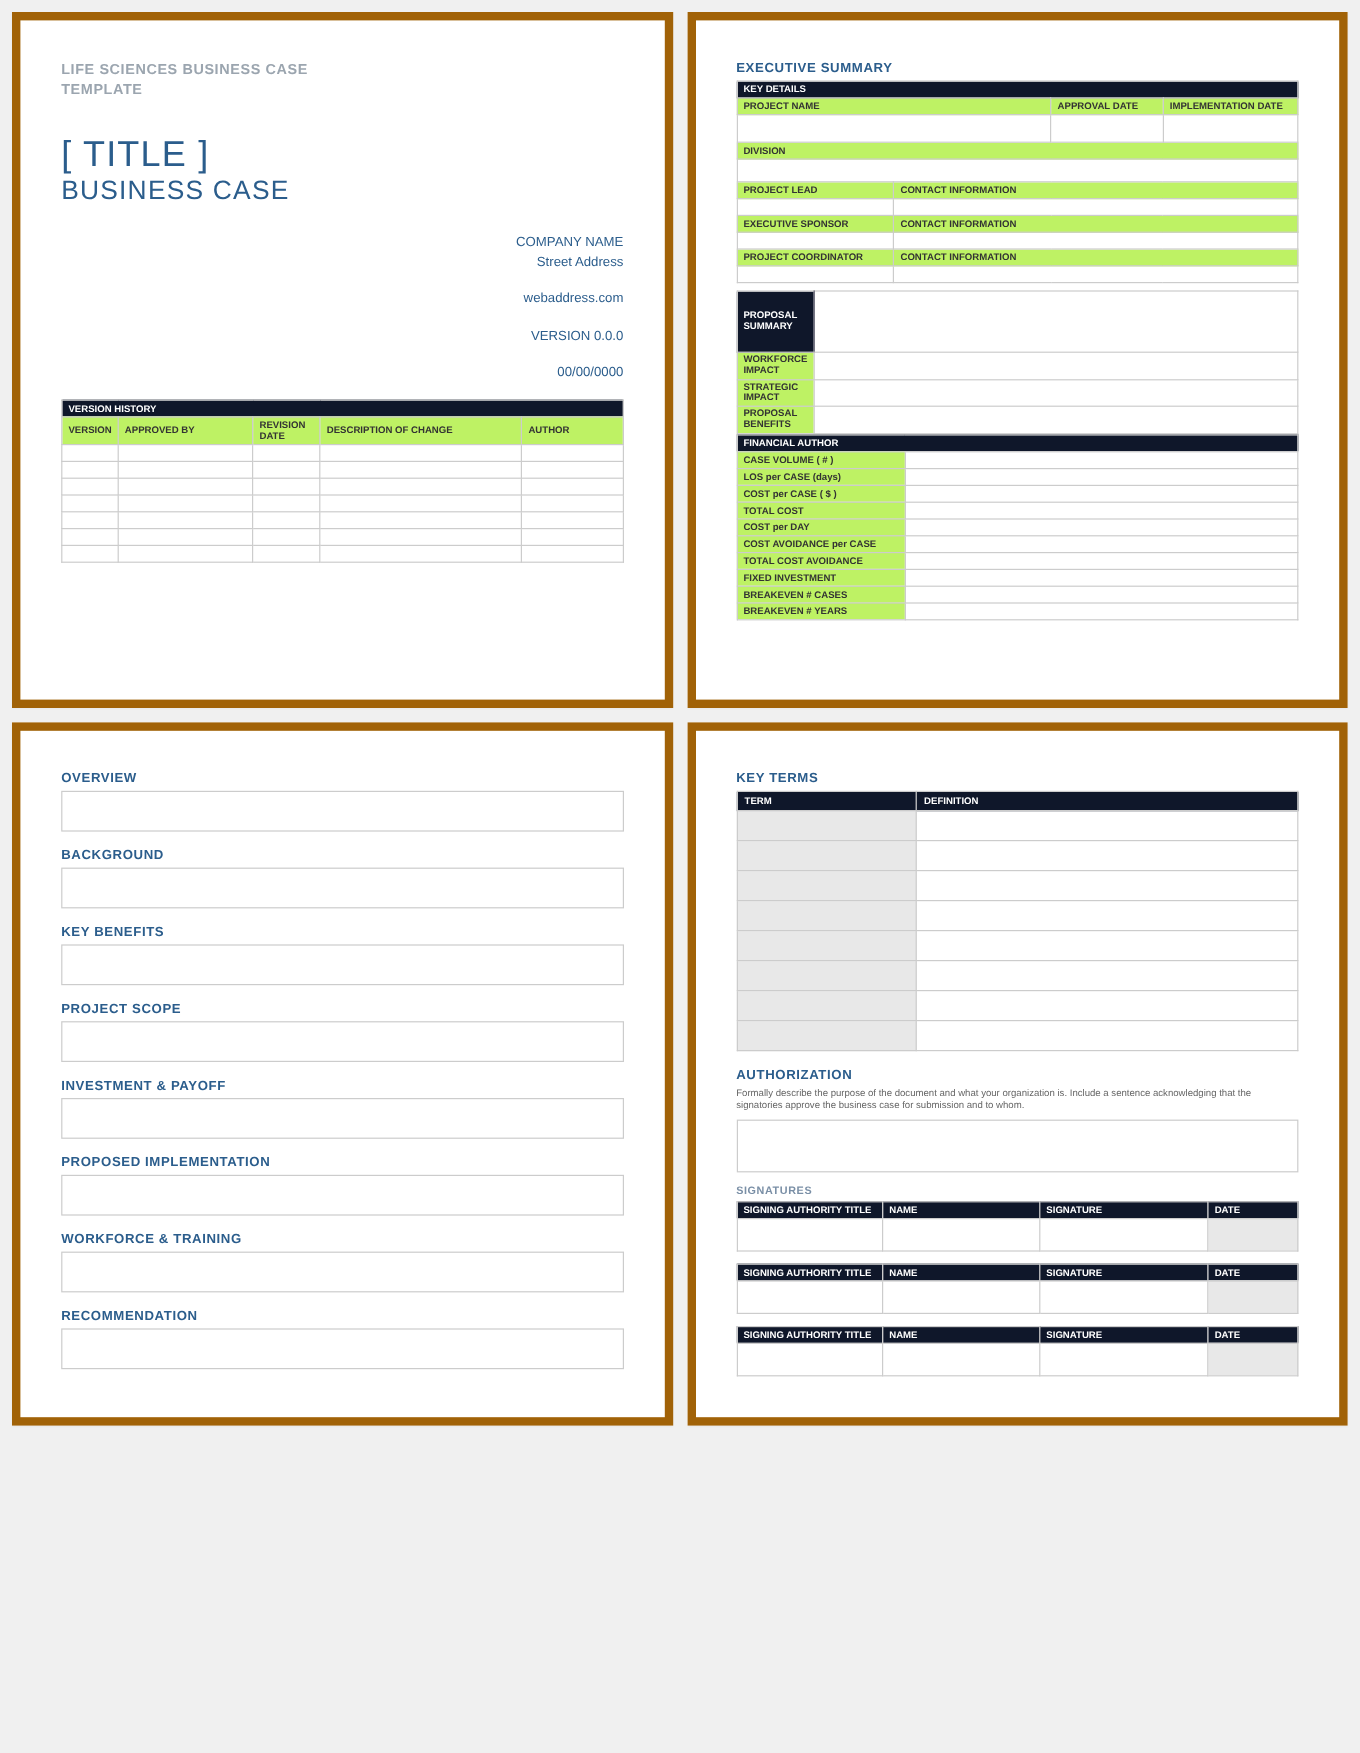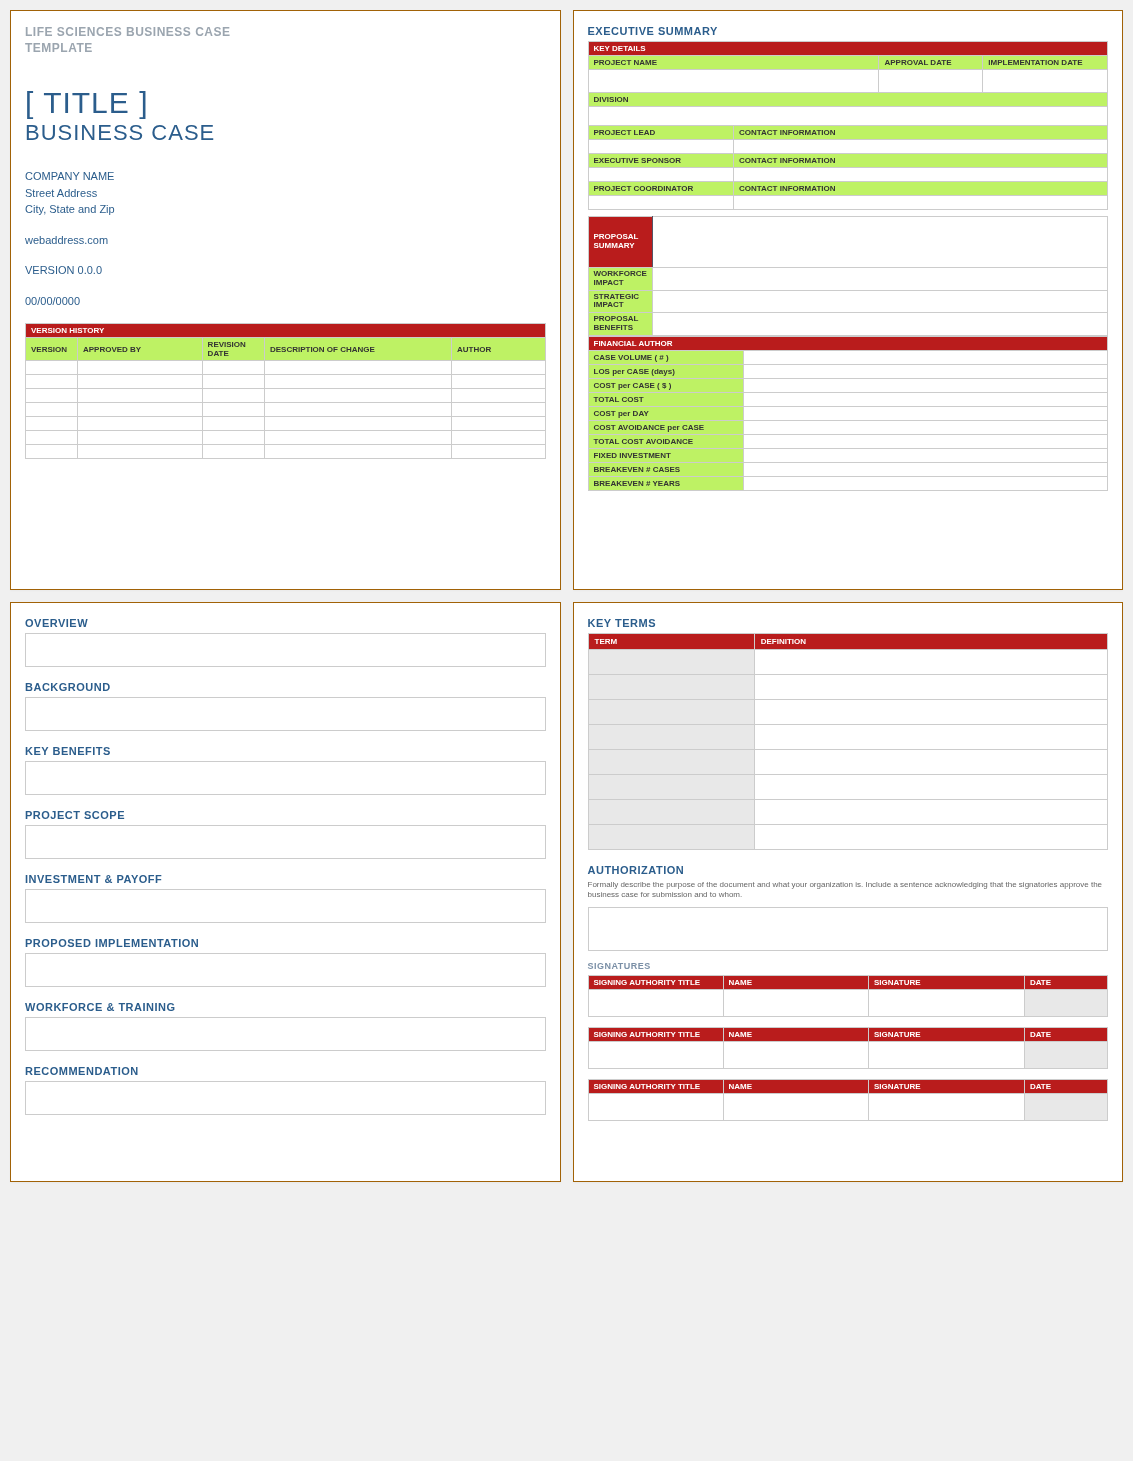--- a/index.html
+++ b/index.html
@@ -1,24 +1,24 @@
 <!DOCTYPE html>
 <html><head>
 <meta charset="utf-8">
 <style>
 body { margin:0; padding:10px; background:#f0f0f0; font-family:Arial,Helvetica,sans-serif; font-size:10px; color:#333; }
 .pages { display:grid; grid-template-columns:1fr 1fr; gap:12px; max-width:1113px; margin:0 auto; }
-.page { background:#fff; border:1px solid #a16207; padding:14px; box-sizing:border-box; min-height:580px; box-shadow:0 1px 2px rgba(0,0,0,0.03); }
+.page { background:#fff; border:7px solid #a16207; padding:34px; box-sizing:border-box; min-height:580px; box-shadow:0 1px 2px rgba(0,0,0,0.03); }
 .doc-label { color:#9ba5af; font-weight:700; letter-spacing:0.5px; font-size:12px; line-height:1.3; margin-bottom:30px; }
 .title-big { color:#2b5d8c; font-size:30px; font-weight:300; letter-spacing:1px; }
 .subtitle-big { color:#2b5d8c; font-size:22px; font-weight:300; letter-spacing:1px; margin-bottom:22px; }
-.meta { color:#2b5d8c; font-size:11px; line-height:1.5; margin-bottom:14px; }
+.meta { color:#2b5d8c; font-size:11px; line-height:1.5; margin-bottom:14px;text-align:right; }
 table { border-collapse:collapse; width:100%; }
 .tbl td, .tbl th { border:1px solid #ccc; padding:3px 6px; font-size:8px; text-align:left; vertical-align:middle; }
-.hdr-dark { background:#b91c1c; color:#fff; font-weight:700; font-size:8px;margin-top:24px; }
+.hdr-dark { background:#0f172a; color:#fff; font-weight:700; font-size:8px;margin-top:24px; }
 .hdr-light { background:#bef264; font-weight:700; font-size:8px; }
 .hdr-grey { background:#e8e8e8; }
 .sec-title { color:#2b5d8c; font-weight:700; font-size:11px; letter-spacing:0.5px; margin-top:14px; margin-bottom:4px; }
 .input-box { border:1px solid #ccc; min-height:34px; width:100%; box-sizing:border-box; }
 .small-note { font-size:8px; color:#666; line-height:1.3; margin-bottom:6px;}
 .sig-label { color:#7a8fa6; font-weight:700; font-size:9px; letter-spacing:0.5px; margin-top:10px; margin-bottom:4px;}
 .gap { height:10px; }
 .narrow td, .narrow th { padding:2px 5px; }
 </style>
 </head>
@@ -29,21 +29,20 @@
 <div class="page">
   <div class="doc-label">
     <div>LIFE SCIENCES BUSINESS CASE</div>
     <div>TEMPLATE</div>
   </div>
   <div class="title-big">[ TITLE ]</div>
   <div class="subtitle-big">BUSINESS CASE</div>
   <div class="meta">
     <div>COMPANY NAME</div>
     <div>Street Address</div>
-    <div>City, State and Zip</div>
   </div>
   <div class="meta">webaddress.com</div>
   <div class="meta">VERSION 0.0.0</div>
   <div class="meta">00/00/0000</div>
 
   <table class="tbl narrow">
     <tbody>
           <tr>
             <th class="hdr-dark" colspan="5">VERSION HISTORY</th>
           </tr>

